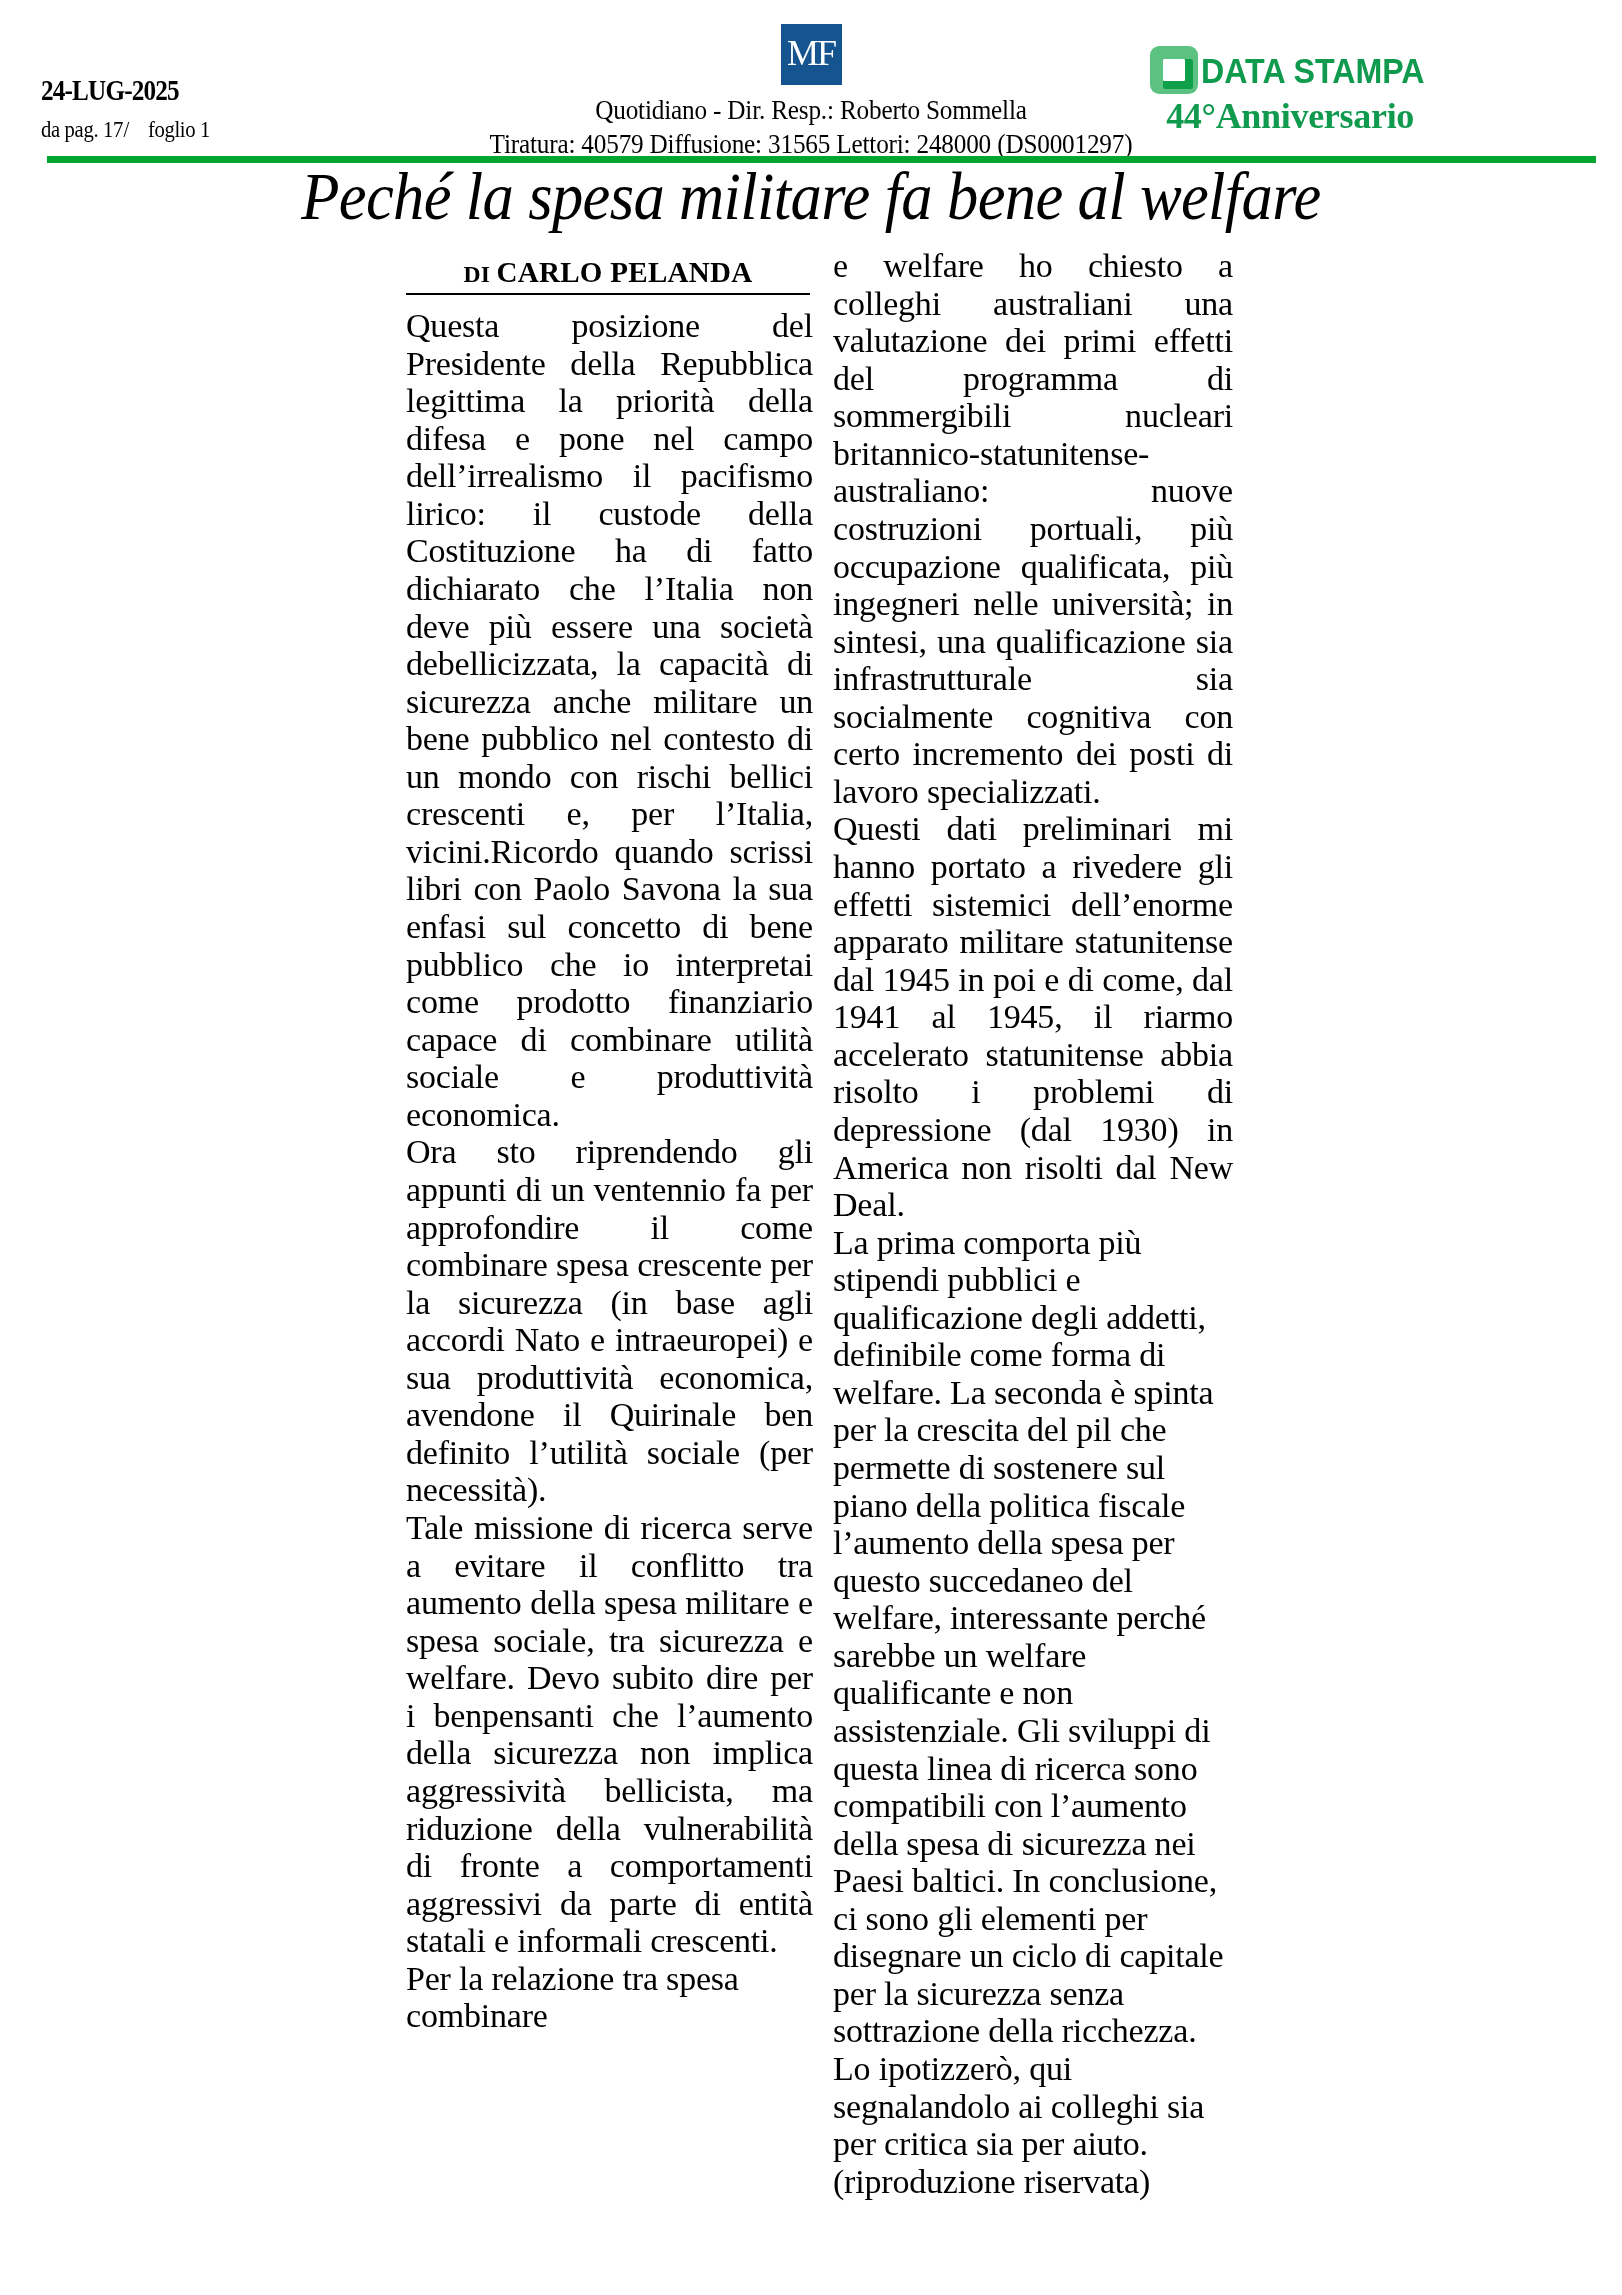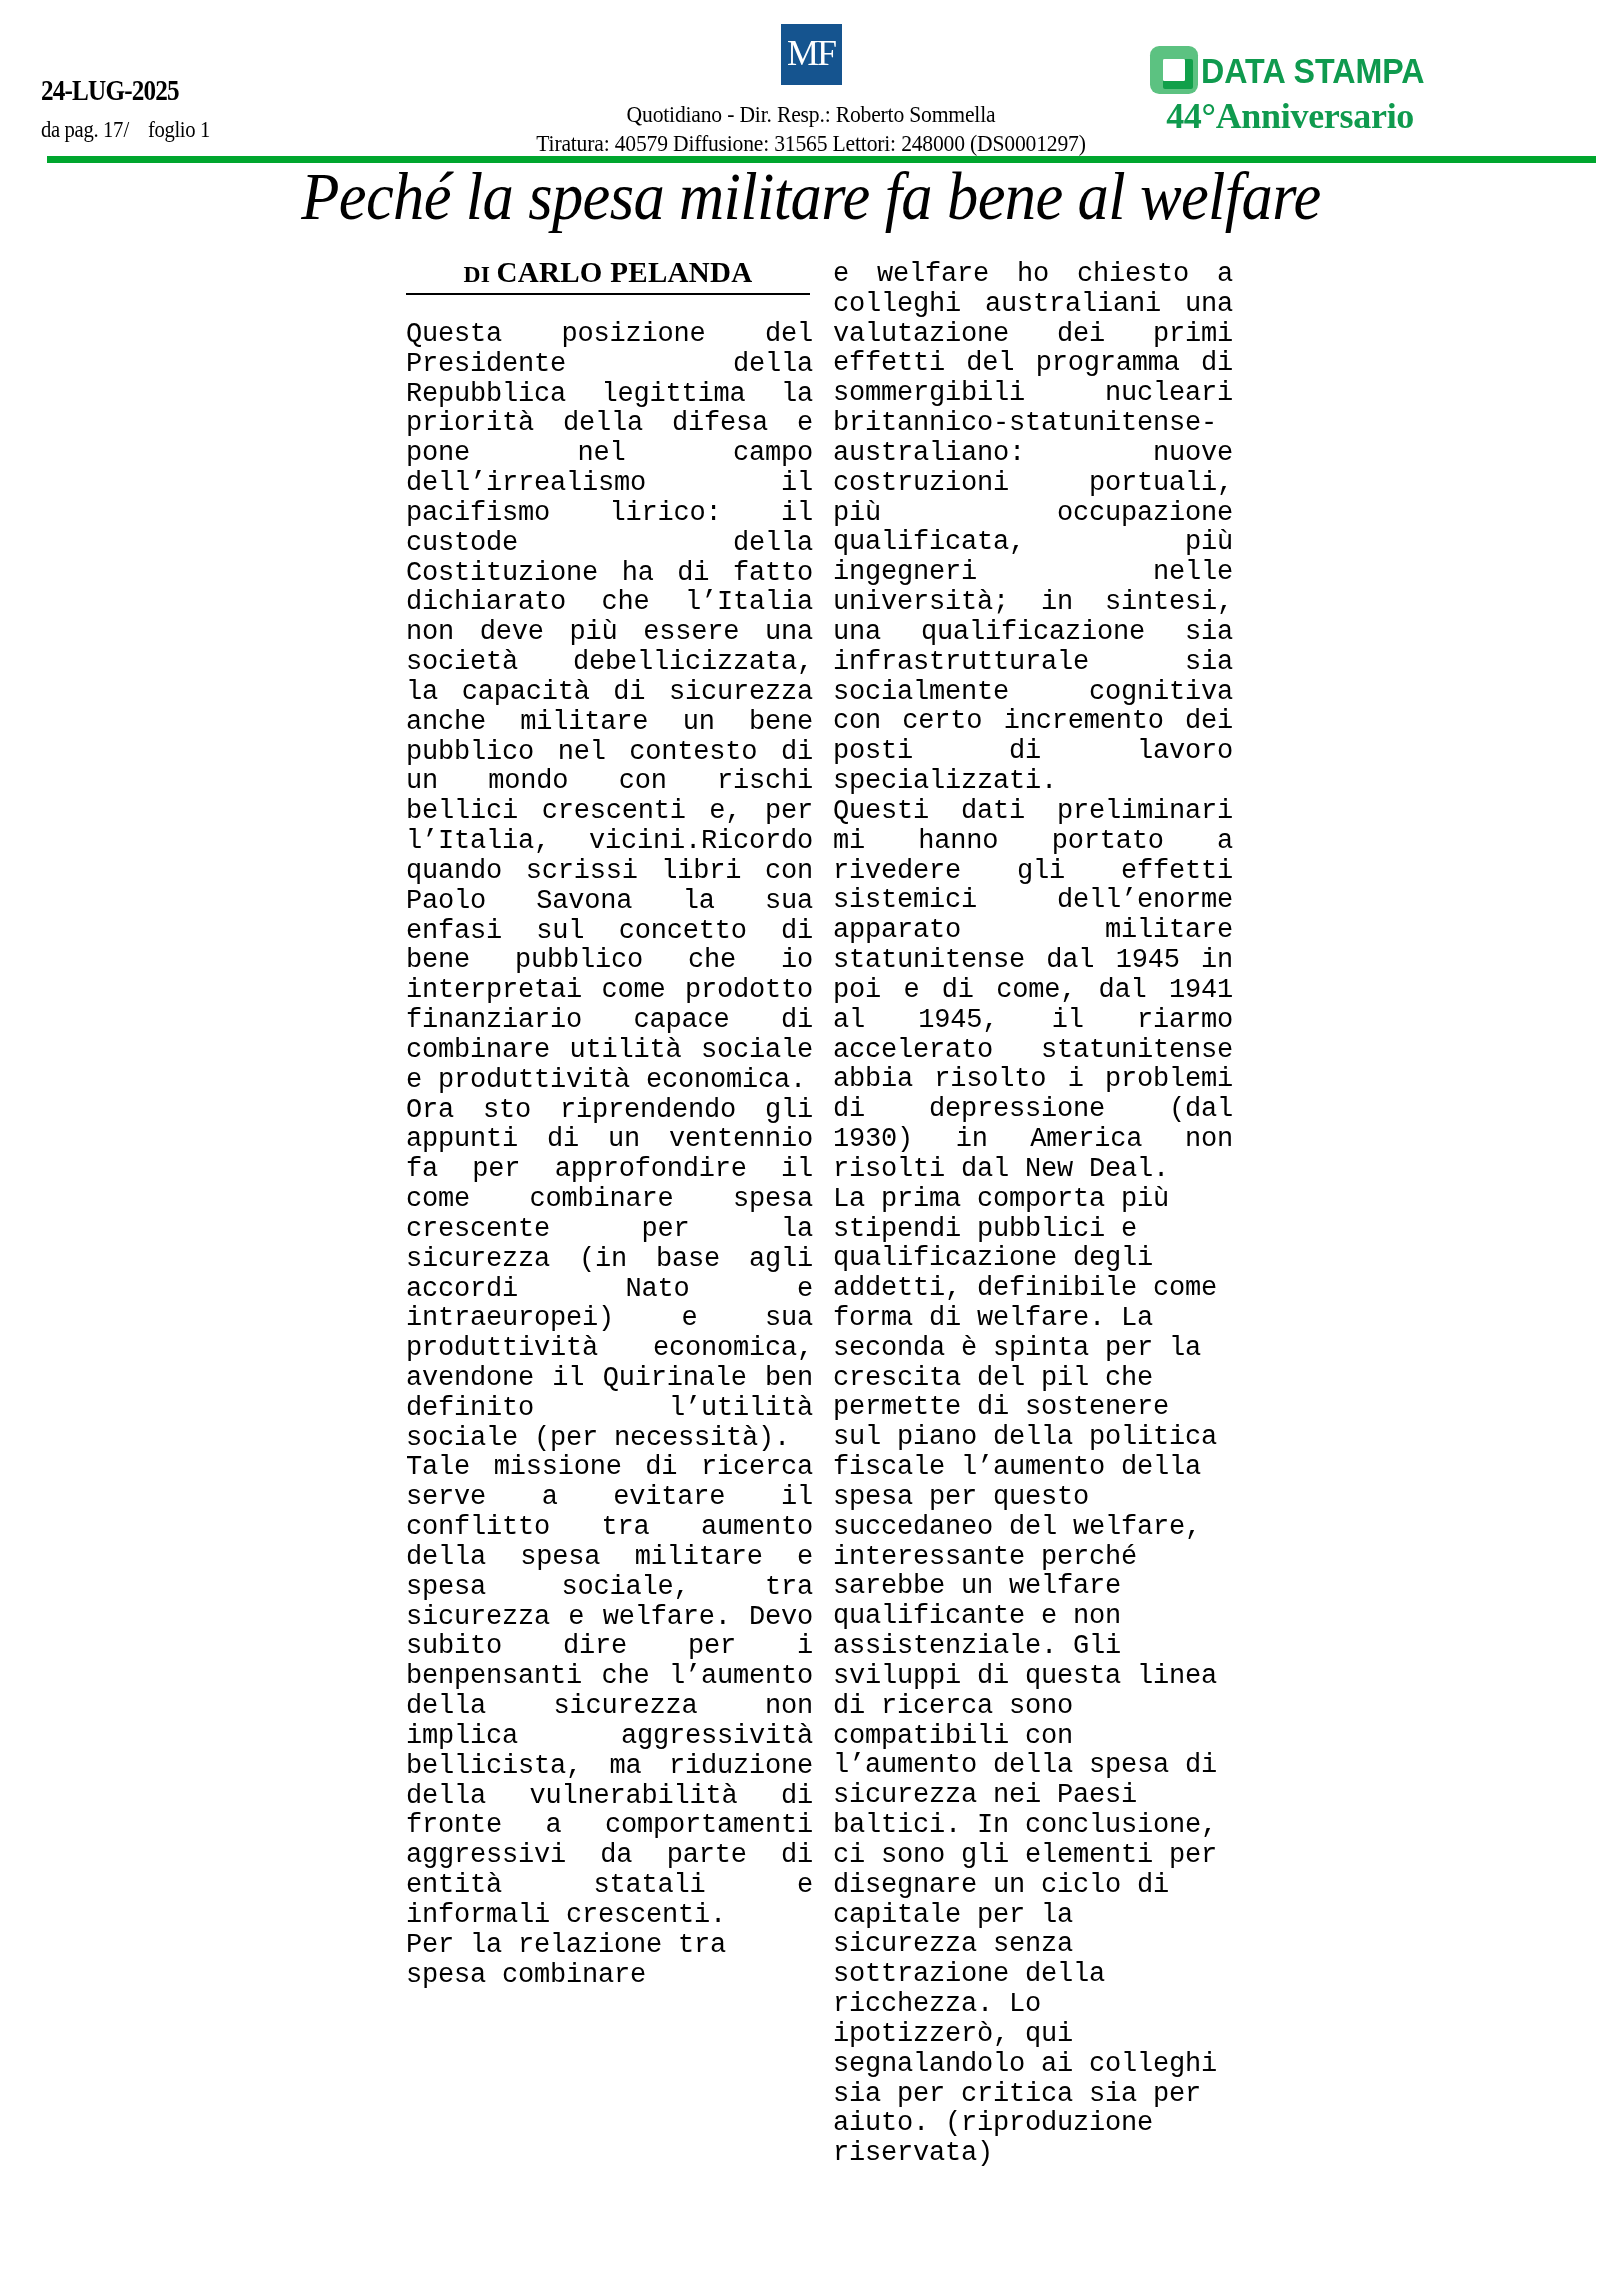--- a/index.html
+++ b/index.html
@@ -76,23 +76,23 @@
     top: 50%;
     transform: translateY(-52%);
     font-family: "Liberation Serif", serif;
     font-size: 36px;
     font-weight: 400;
     color: #ffffff;
     letter-spacing: -2px;
     line-height: 1;
   }
   .masthead-lines {
-    margin-top: 15px;
-    font-family: "Liberation Serif", serif;
-    font-size: 24px;
+    margin-top: 8px;
+    font-family: "Liberation Serif", serif;
+    font-size: 28px;
     line-height: 1.22;
     letter-spacing: -0.2px;
   }
   .masthead-lines .line1 { display: block; transform: scaleX(0.90); }
   .masthead-lines .line2 { display: block; transform: scaleX(0.90); }
 
   
   .agency {
     position: absolute;
     right: 29px;
@@ -198,28 +198,27 @@
   .byline-rule {
     margin-top: 5.9px;
     width: 100%;
     height: 2.6px;
     background: #000000;
   }
 
   
   .col {
     position: absolute;
-    font-family: Liberation Mono, monospace;
-    font-size: 27px;
+    font-family: Liberation Serif, serif;
+    font-size: 34px;
     line-height: 1.105;
     text-align: justify;
     text-justify: inter-word;
     letter-spacing: -0.2px;
     hyphens: none;
-    margin-top: 13px;
   }
   .col p {
     margin: 0;
     text-indent: 0;
   }
   .col p:last-child { text-align: left; }
 
   #col-1 {
     left: 406px;
     top: 307px;

